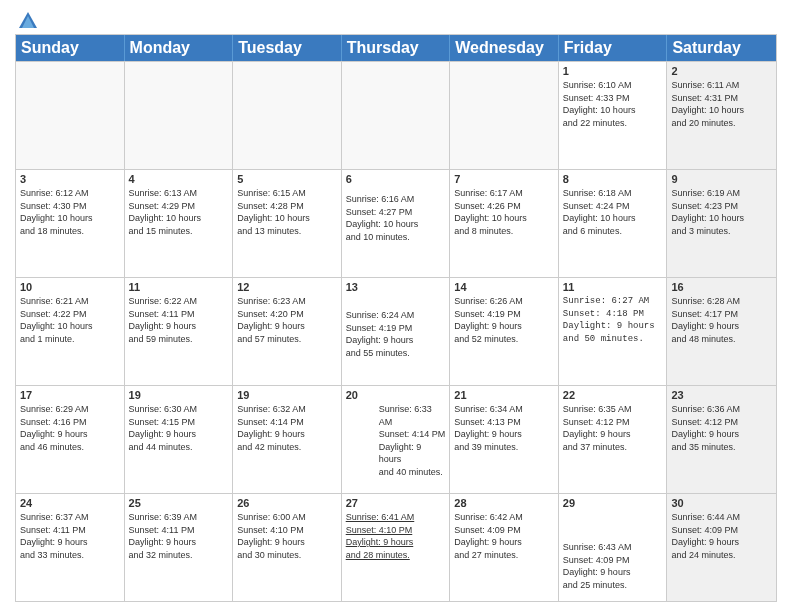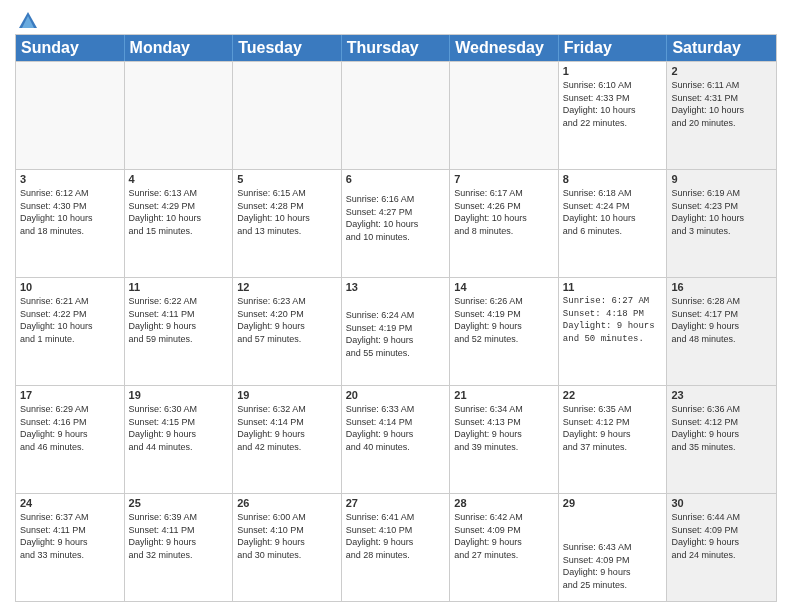--- a/index.html
+++ b/index.html
@@ -287,21 +287,21 @@
           </div>
           <div class="cal-cell">
             <span class="day-num">19</span>
             <div class="day-info" style="white-space: pre-line;">Sunrise: 6:32 AM
 Sunset: 4:14 PM
 Daylight: 9 hours
 and 42 minutes.</div>
           </div>
           <div class="cal-cell">
             <span class="day-num">20</span>
-            <div class="day-info" style="white-space: pre-line;">Sunrise: 6:33 AM
+            <div class="day-info" style="white-space: pre-line; margin-left: 33px;">Sunrise: 6:33 AM
 Sunset: 4:14 PM
 Daylight: 9 hours
 and 40 minutes.</div>
           </div>
           <div class="cal-cell">
             <span class="day-num">21</span>
             <div class="day-info" style="white-space: pre-line;">Sunrise: 6:34 AM
 Sunset: 4:13 PM
 Daylight: 9 hours
 and 39 minutes.</div>
@@ -338,21 +338,21 @@
           </div>
           <div class="cal-cell">
             <span class="day-num">26</span>
             <div class="day-info" style="white-space: pre-line;">Sunrise: 6:00 AM
 Sunset: 4:10 PM
 Daylight: 9 hours
 and 30 minutes.</div>
           </div>
           <div class="cal-cell">
             <span class="day-num">27</span>
-            <div class="day-info" style="white-space: pre-line;">Sunrise: 6:41 AM
+            <div class="day-info" style="white-space: pre-line; text-decoration: underline;">Sunrise: 6:41 AM
 Sunset: 4:10 PM
 Daylight: 9 hours
 and 28 minutes.</div>
           </div>
           <div class="cal-cell">
             <span class="day-num">28</span>
             <div class="day-info" style="white-space: pre-line;">Sunrise: 6:42 AM
 Sunset: 4:09 PM
 Daylight: 9 hours
 and 27 minutes.</div>

